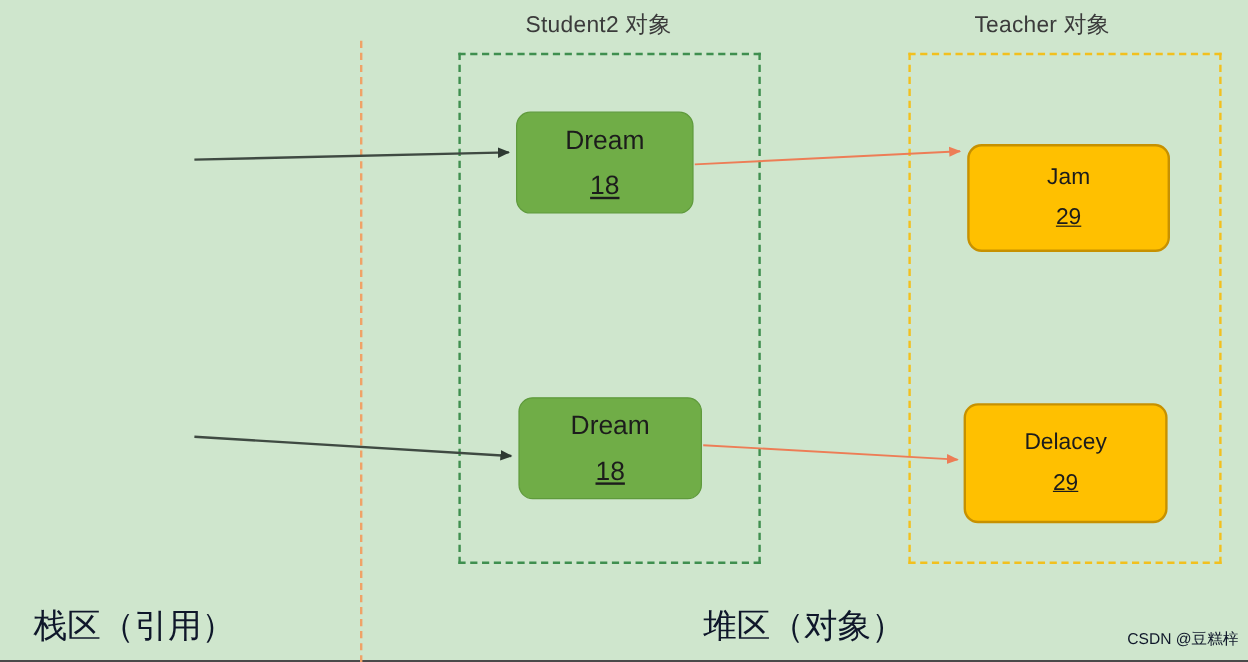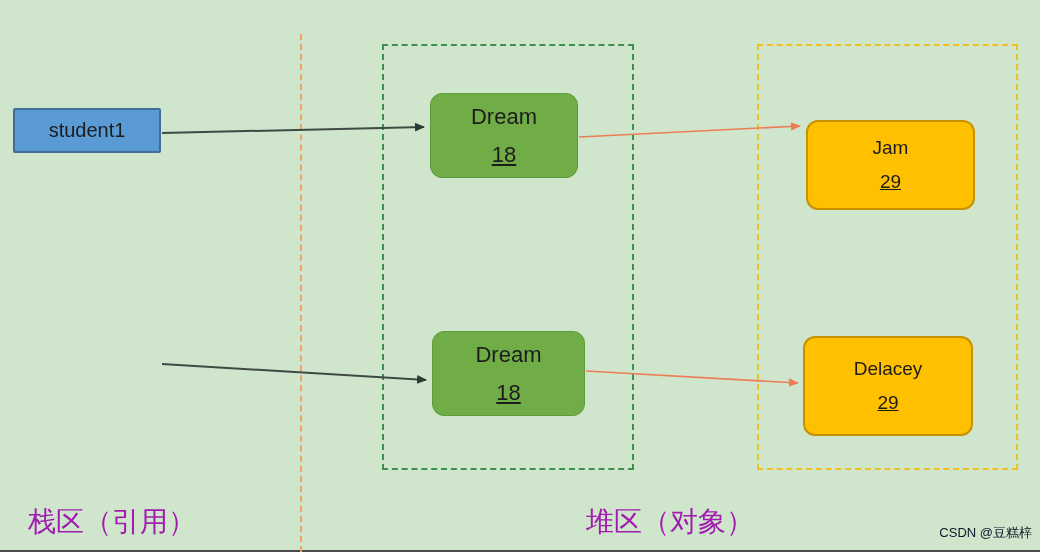--- a/index.html
+++ b/index.html
@@ -105,41 +105,43 @@
   #node-student2 { left: 13px;  top: 341px; width: 148px; height: 45px; }
   #node-dream-1  { left: 430px; top: 93px;  width: 148px; height: 85px; }
   #node-dream-2  { left: 432px; top: 331px; width: 153px; height: 85px; }
   #node-jam      { left: 806px; top: 96px;  width: 169px; height: 90px; margin-top: 24px; }
   #node-delacey  { left: 803px; top: 336px; width: 170px; height: 100px; text-align: center; }
 
   
   .area-caption {
     position: absolute;
     font-size: 28px;
-    color: #a21caf;
+    color: #0f172a;
     white-space: nowrap;
   }
   #caption-stack { left: 28px;  top: 503px; }
   #caption-heap  { left: 586px; top: 503px; }
 
   
   #watermark {
     position: absolute;
     right: 8px;
     bottom: 8px;
     font-size: 13px;
     color: #0f172a;
     white-space: nowrap;
   }
 </style>
 </head>
 <body>
 
 <div id="canvas">
 
+  <div class="region-title" id="title-student2">Student2 对象</div>
+  <div class="region-title" id="title-teacher">Teacher 对象</div>
 
   <div class="group-box" id="group-student2"></div>
   <div class="group-box" id="group-teacher"></div>
 
   <div id="stack-heap-divider"></div>
 
   <svg class="layer" id="arrow-layer" viewBox="0 0 1040 552" xmlns="http://www.w3.org/2000/svg">
     <defs>
       <marker id="arrowDark" markerWidth="11" markerHeight="11" refX="9" refY="5" orient="auto" markerUnits="userSpaceOnUse">
         <path d="M0,0.6 L10,5 L0,9.4 z" fill="#2f3a33"></path>
@@ -151,23 +153,20 @@
 
     <path d="M162,133 L424,127" stroke="#3f4a42" stroke-width="2" fill="none" marker-end="url(#arrowDark)"></path>
 
     <path d="M162,364 L426,380" stroke="#3f4a42" stroke-width="2" fill="none" marker-end="url(#arrowDark)"></path>
 
     <path d="M579,137 L800,126" stroke="#ed7d56" stroke-width="1.6" fill="none" marker-end="url(#arrowOrange)"></path>
 
     <path d="M586,371 L798,383" stroke="#ed7d56" stroke-width="1.6" fill="none" marker-end="url(#arrowOrange)"></path>
   </svg>
 
-  <div class="node stack-ref" id="node-student1">
-    <span class="line1">student1</span>
-  </div>
 
 
   <div class="node heap-obj" id="node-dream-1">
     <span class="line1">Dream</span>
     <span class="line2">18</span>
   </div>
 
   <div class="node heap-obj" id="node-dream-2">
     <span class="line1">Dream</span>
     <span class="line2">18</span>

